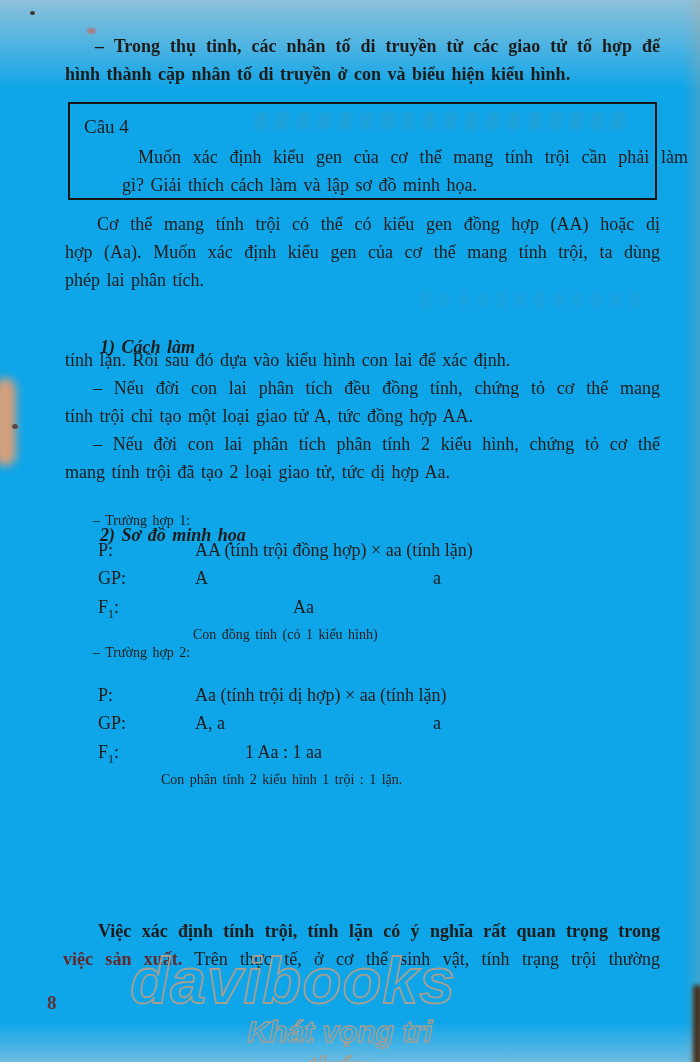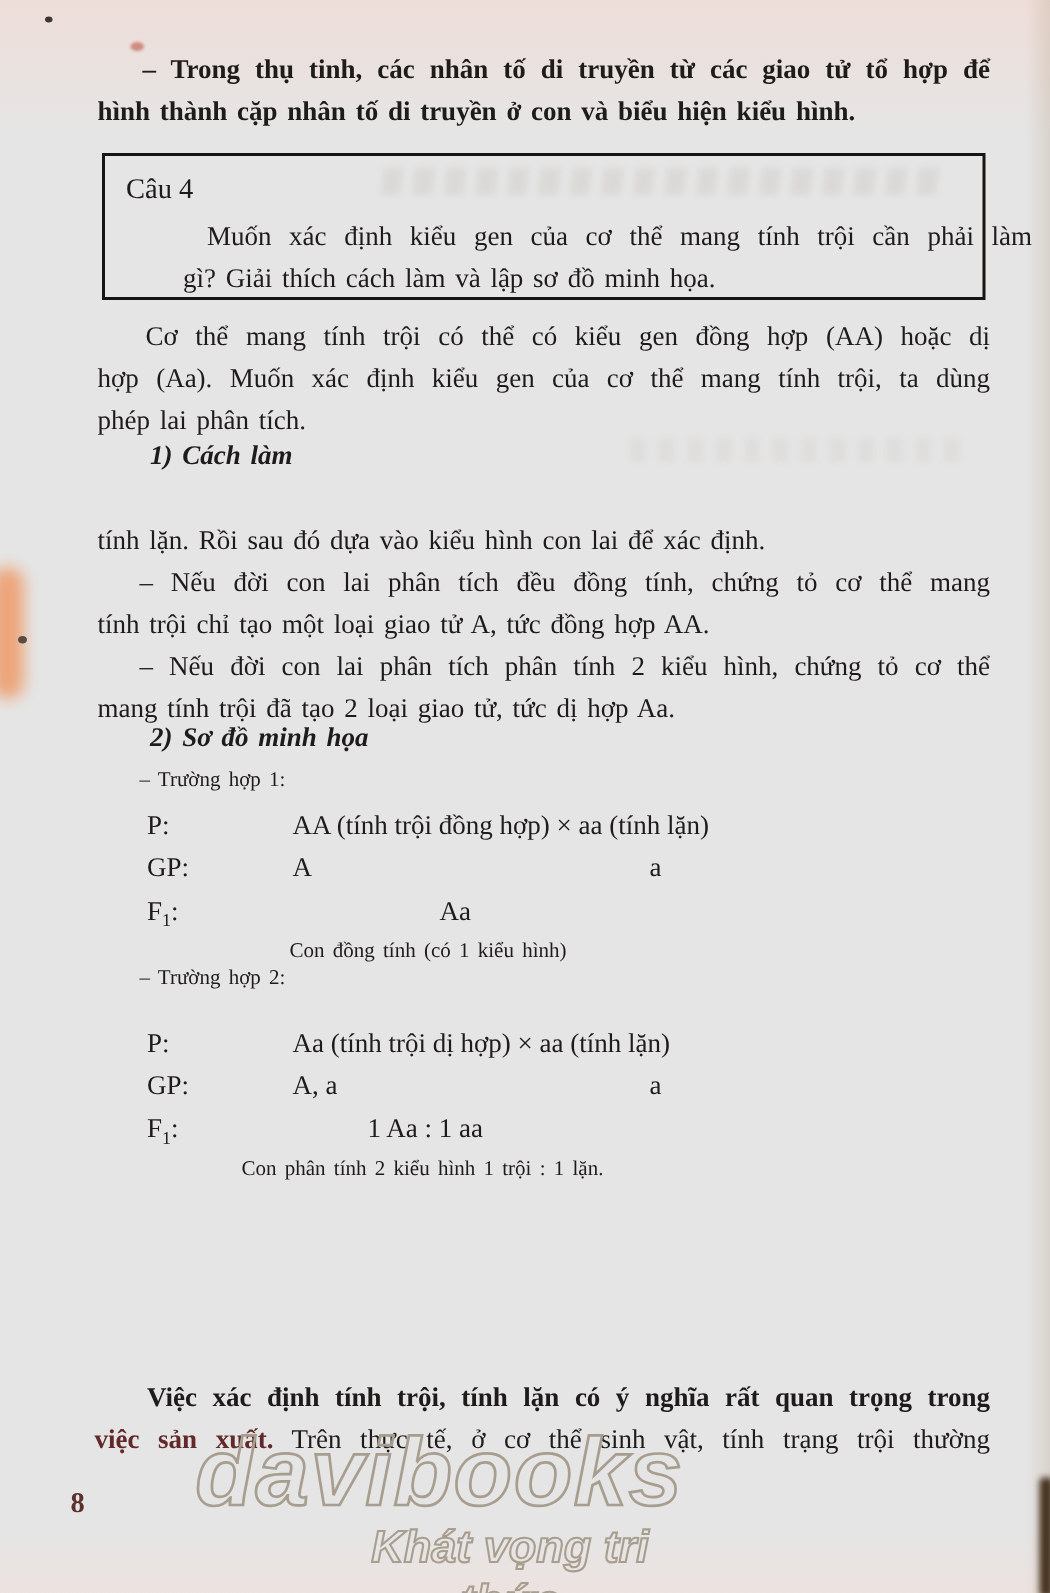--- a/index.html
+++ b/index.html
@@ -1,19 +1,19 @@
 <!DOCTYPE html>
 <html><head>
 <meta charset="utf-8">
 <style>
   html,body{margin:0;padding:0;}
   .pg{
     position:relative;
     width:700px;height:1062px;
-    background:#e5e5e5;
+    background:#0ea5e9;
     overflow:hidden;
     font-family:"Liberation Serif", serif;
     color:#1e1c1a;
   }
   
   .tint-top{position:absolute;left:0;top:0;width:100%;height:90px;z-index:1;
     background:linear-gradient(180deg, rgba(246,216,206,.55), rgba(246,216,206,0));}
   .tint-bottom{position:absolute;left:0;bottom:0;width:100%;height:40px;z-index:1;
     background:linear-gradient(0deg, rgba(248,222,214,.4), rgba(248,222,214,0));}
   .edge-right{position:absolute;right:0;top:0;width:16px;height:100%;z-index:1;
@@ -33,21 +33,21 @@
     filter:blur(2px);}
   
   .ln{position:absolute;left:65px;width:595px;font-size:18px;line-height:24px;
       word-spacing:2px;z-index:2;}
   .fill{text-align:justify;text-align-last:justify;text-justify:inter-word;}
   .ind{text-indent:30px;}
   .ind2{text-indent:32px;}
   .indb{text-indent:28px;}
   .b{font-weight:bold;}
   .mar{color:#63282a;font-weight:bold;}
-  .h{font-weight:bold;font-style:italic;left:100px;width:auto;white-space:nowrap;}
+  .h{font-weight:bold;font-style:italic;left:100px;width:auto;white-space:nowrap;margin-top:44px;}
   .free{position:absolute;font-size:14px;line-height:24px;word-spacing:2px;white-space:nowrap;z-index:2;}
   
   .qbox{position:absolute;left:68px;width:589px;height:98px;border:2px solid #171513;
         box-sizing:border-box;z-index:2;background:transparent;}
   .qlabel{position:absolute;left:14px;top:11px;font-weight:normal;font-size:19px;line-height:24px;}
   .qln{position:absolute;left:12px;width:566px;font-size:18px;line-height:24px;word-spacing:2px;margin-left:40px;}
   .qind{text-indent:16px;}
   
   .drow{position:absolute;left:0;width:700px;height:24px;z-index:2;}
   .dc{position:absolute;font-size:18px;line-height:24px;white-space:nowrap;}

